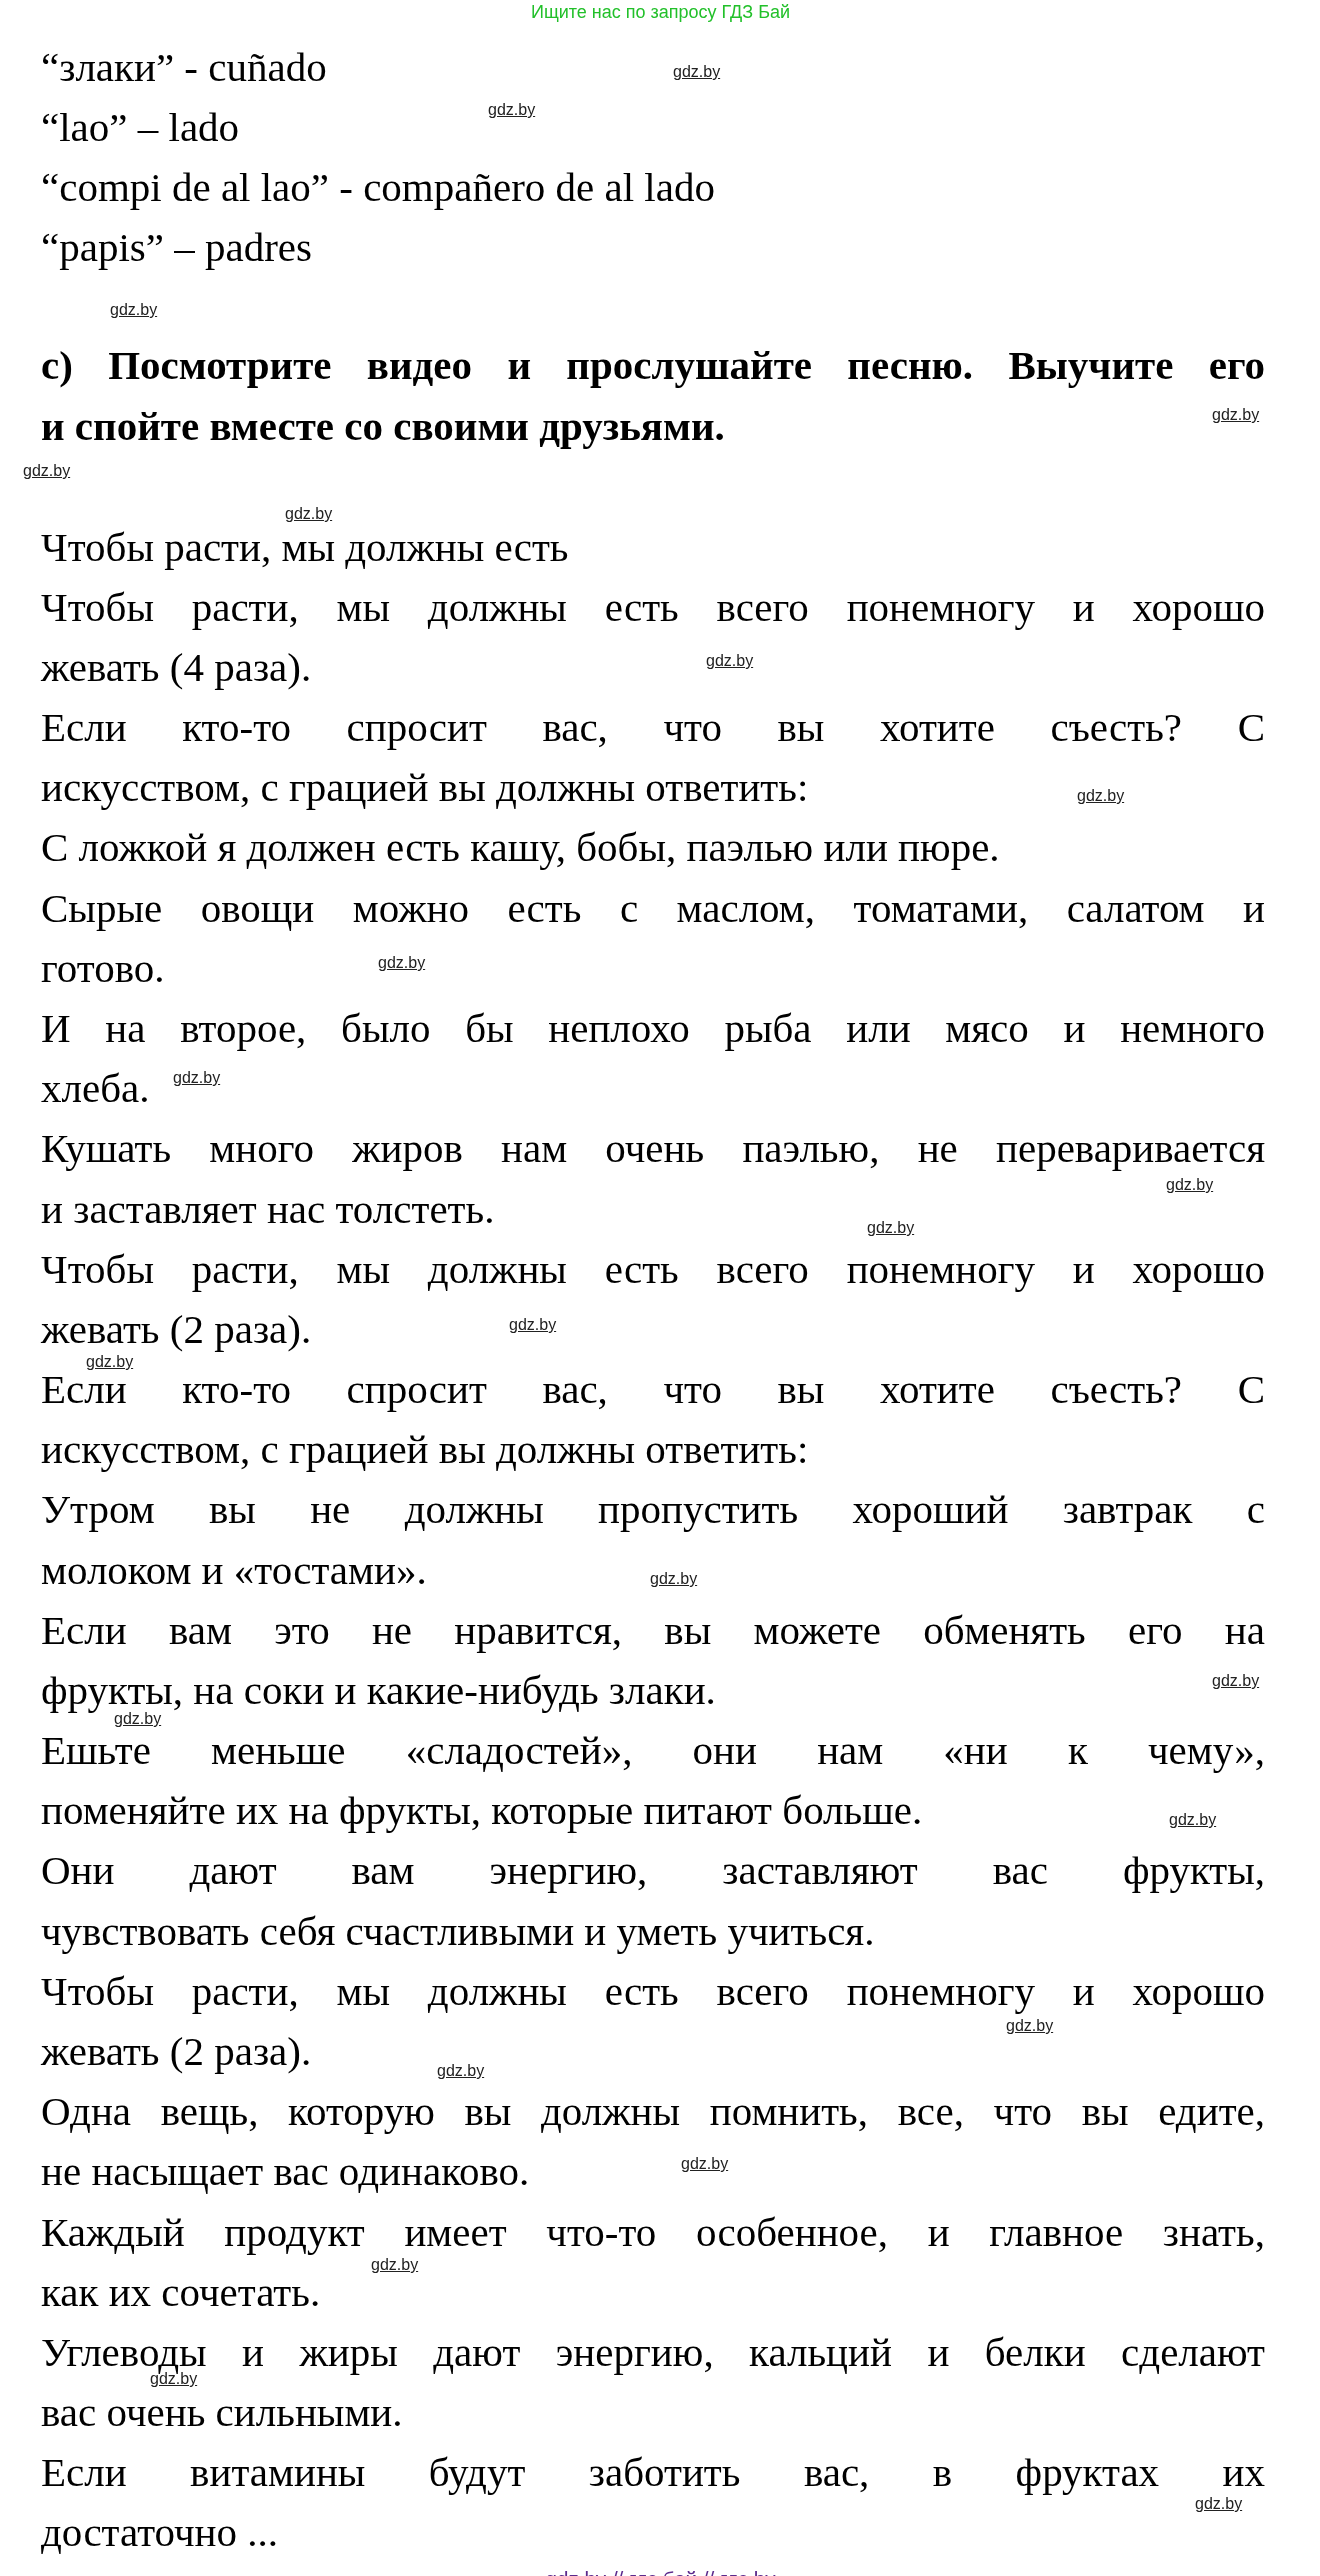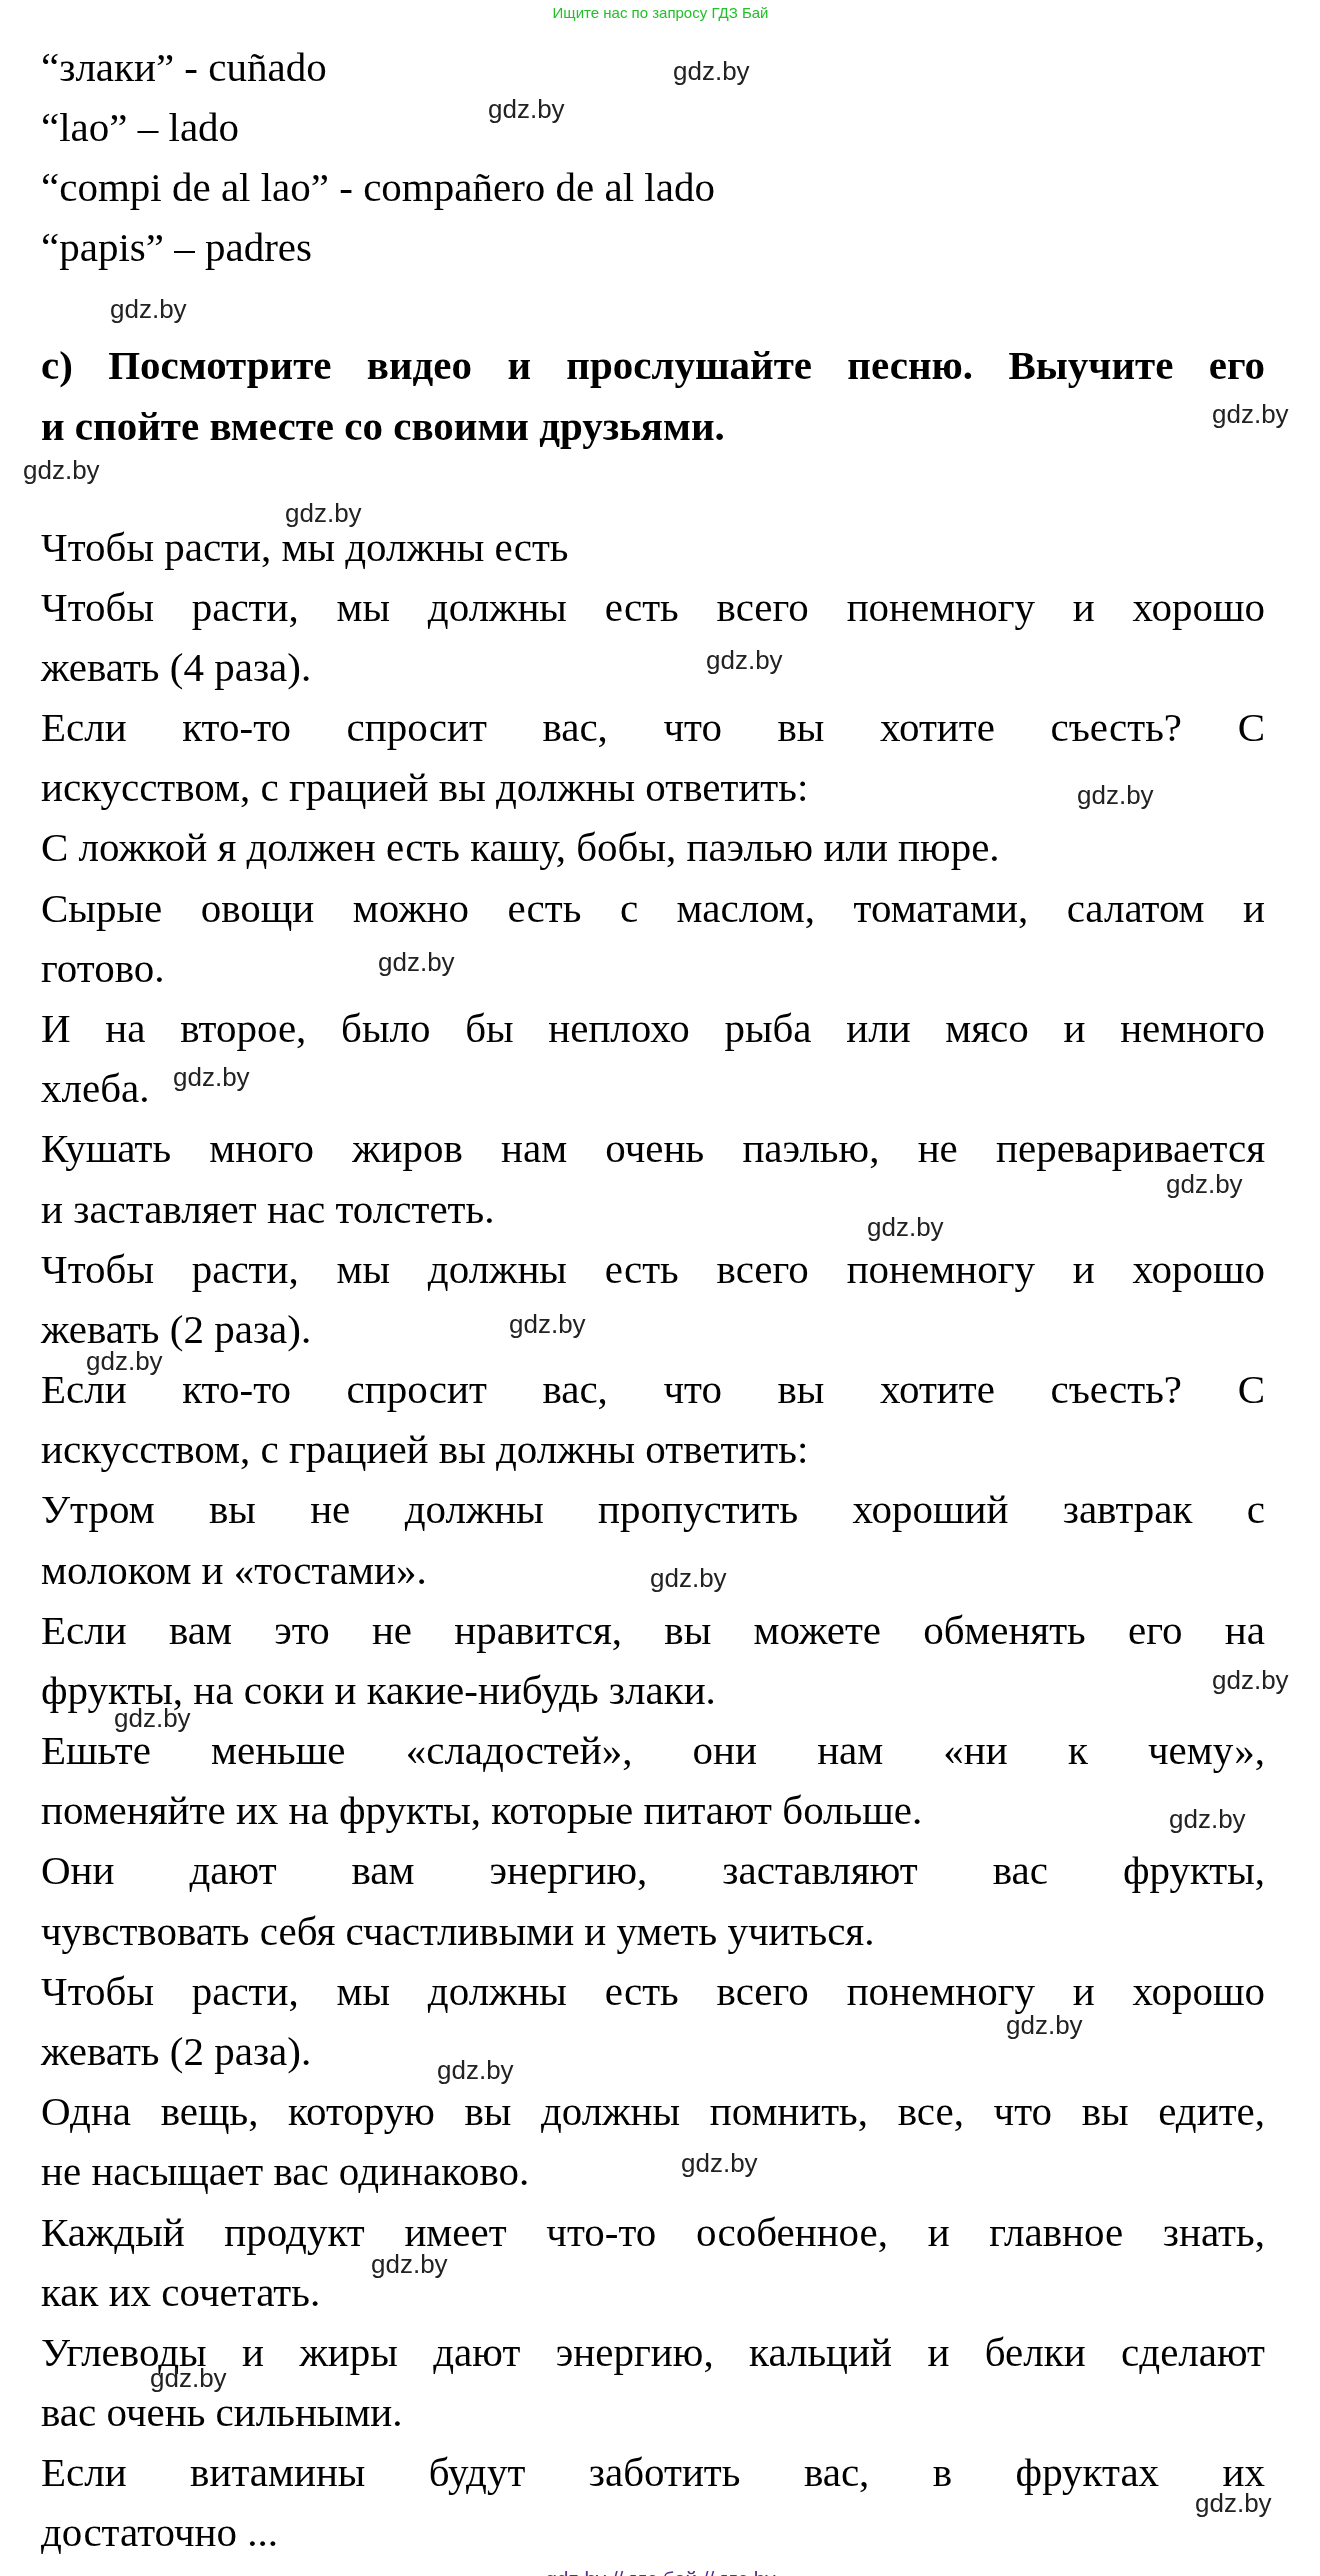--- a/index.html
+++ b/index.html
@@ -1,25 +1,25 @@
 <!DOCTYPE html>
 <html style="font-size:13px"><head>
 <meta charset="utf-8">
 <style>
   html, body { margin: 0; padding: 0; background: #ffffff; }
   body { width: 1321px; height: 2576px; position: relative; overflow: hidden; }
   .hdr { position: absolute; top: 0; left: 0; width: 1321px; text-align: center;
-         font-family: "Liberation Sans", sans-serif; font-size: 15px; line-height: 25px; color: #22c02a; }
+         font-family: "Liberation Sans", sans-serif; font-size: 18px; line-height: 25px; color: #22c02a; }
   .ftr { position: absolute; top: 2550px; left: 0; width: 1321px; text-align: center;
          font-family: "Liberation Sans", sans-serif; font-size: 20.6px; line-height: 25px; color: #5b2a8c; margin-top: 16px; }
   .line { position: absolute; left: 41px; width: 1224px; white-space: nowrap;
           font-family: "Liberation Serif", serif; font-size: 41px; line-height: 49px; color: #000; }
   .just { text-align: justify; text-align-last: justify; }
   .bold { font-weight: bold; }
-  .wm { position: absolute; font-family: "Liberation Sans", sans-serif; font-size: 26px; line-height: 25px; color: #222; }
+  .wm { position: absolute; font-family: "Liberation Sans", sans-serif; font-size: 16px; line-height: 25px; color: #222; text-decoration: underline; }
 </style>
 </head>
 <body>
 
 <div class="hdr">Ищите нас по запросу ГДЗ Бай</div>
 
 <div class="line" style="top:43px">“злаки” - cuñado</div>
 <div class="line" style="top:103px">“lao” – lado</div>
 <div class="line" style="top:163px">“compi de al lao” - compañero de al lado</div>
 <div class="line" style="top:223px">“papis” – padres</div>

